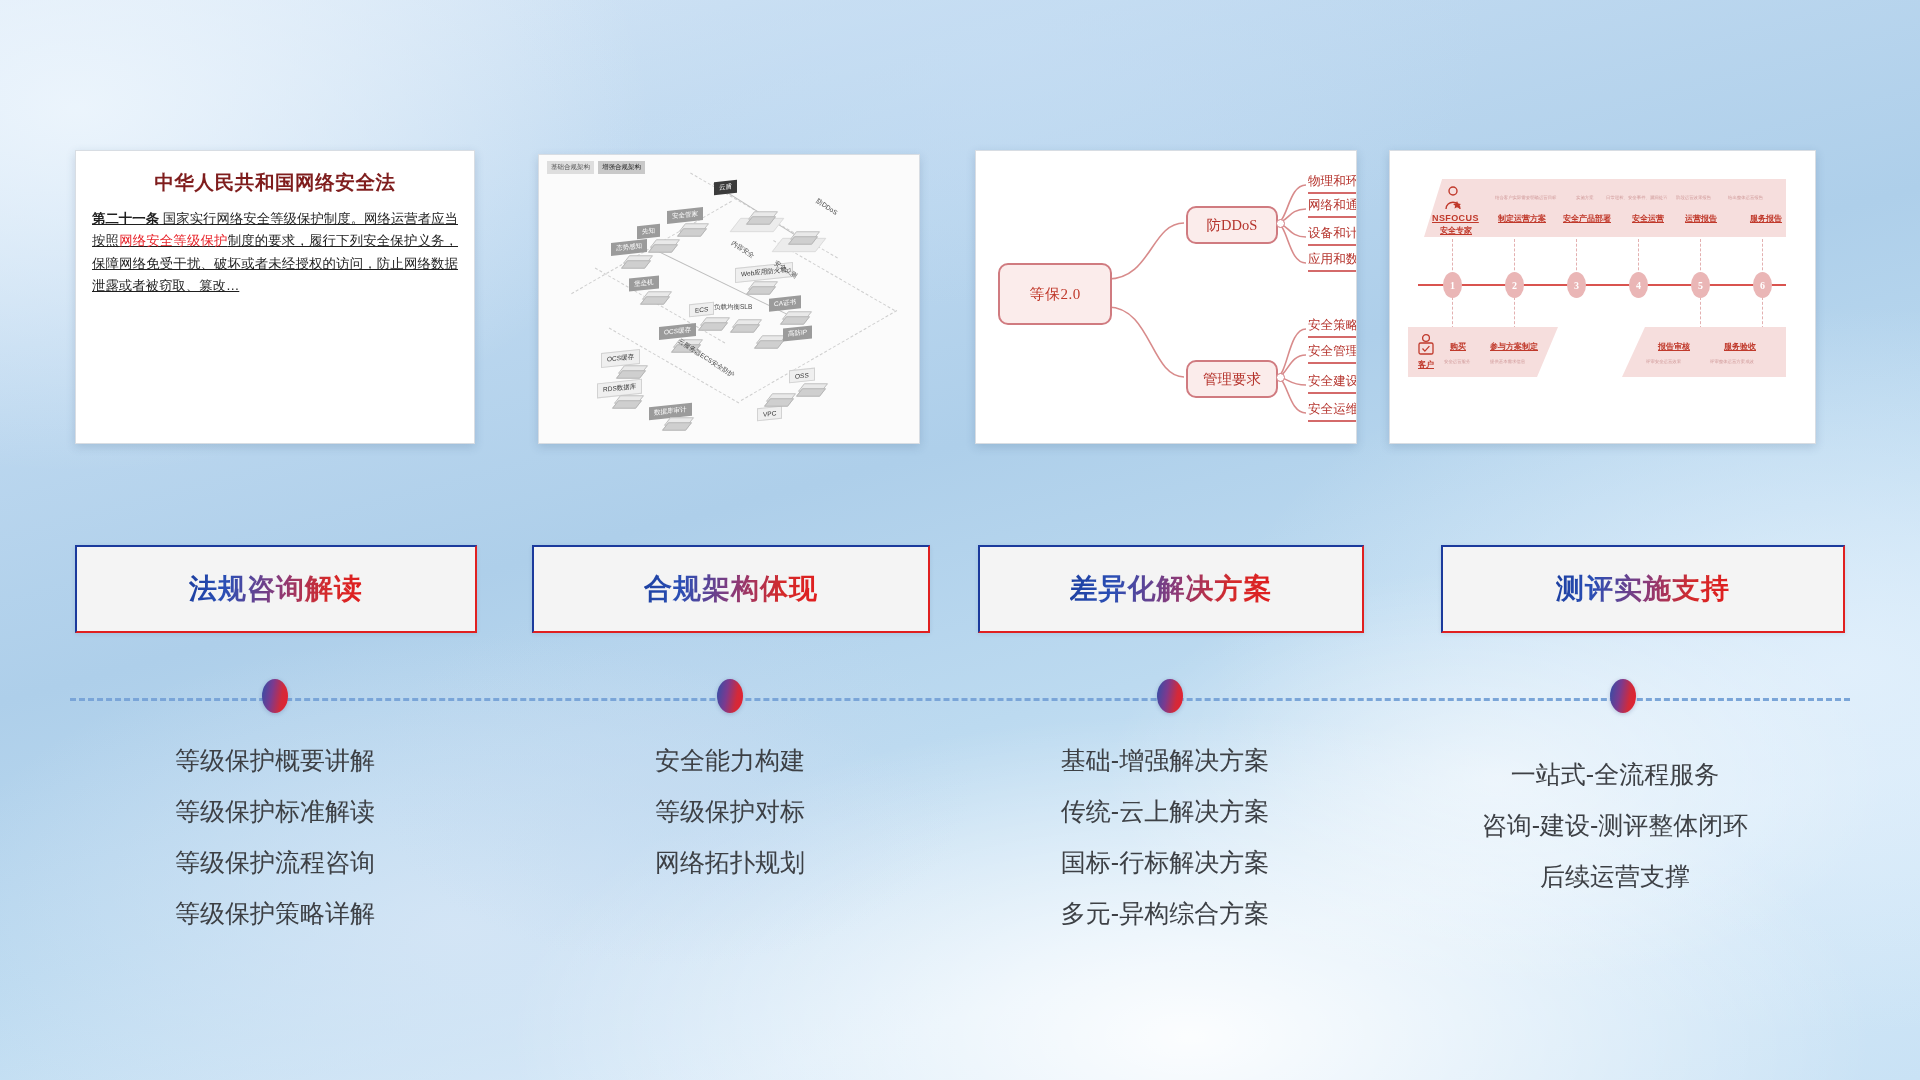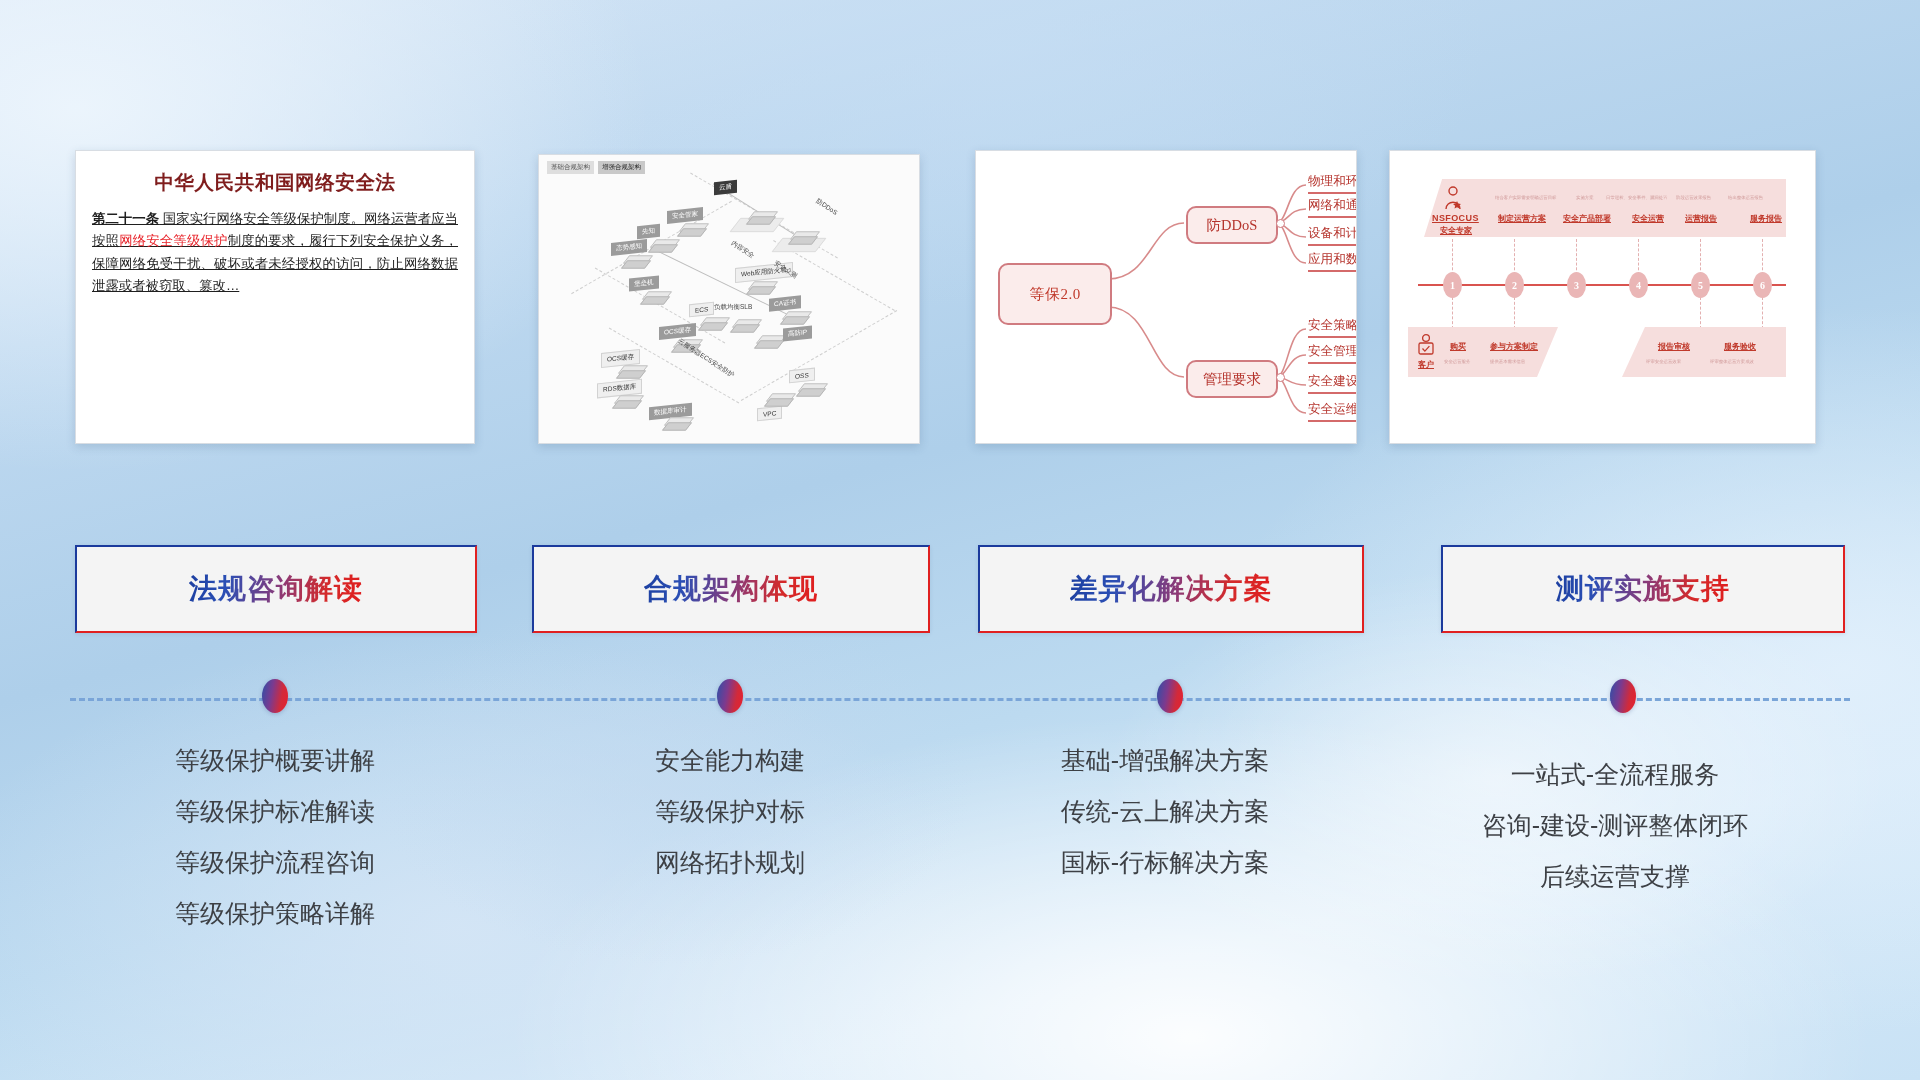--- a/index.html
+++ b/index.html
@@ -400,19 +400,20 @@
   </div>
   <div class="col k2">
     <div>安全能力构建</div>
     <div>等级保护对标</div>
     <div>网络拓扑规划</div>
   </div>
   <div class="col k3">
     <div>基础-增强解决方案</div>
     <div>传统-云上解决方案</div>
     <div>国标-行标解决方案</div>
+    <div>多元-异构综合方案</div>
   </div>
   <div class="col k4">
     <div>一站式-全流程服务</div>
     <div>咨询-建设-测评整体闭环</div>
     <div>后续运营支撑</div>
   </div>
 </div>
 
 </body></html>

